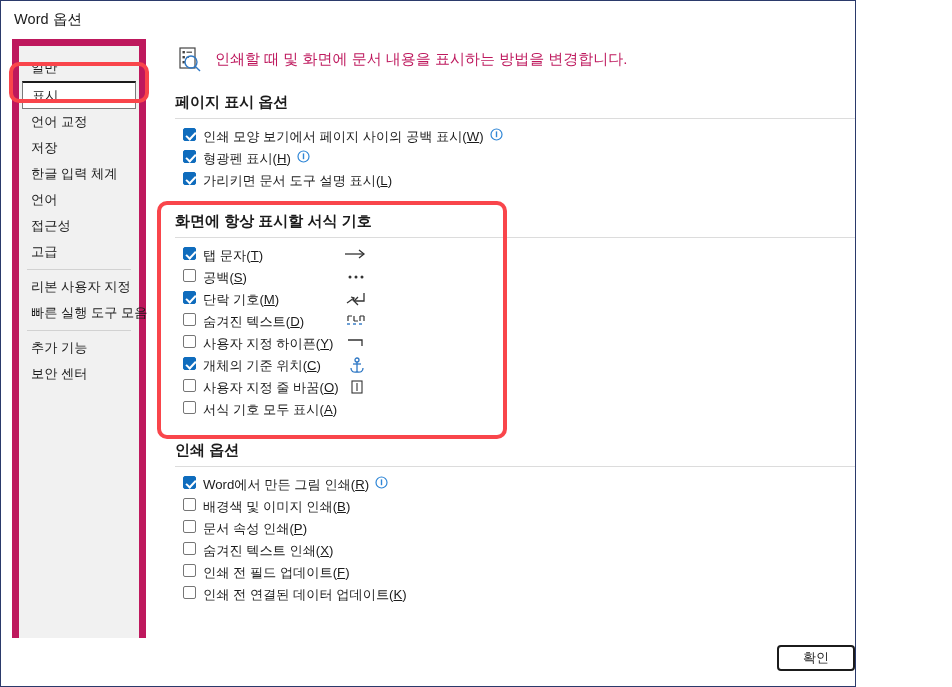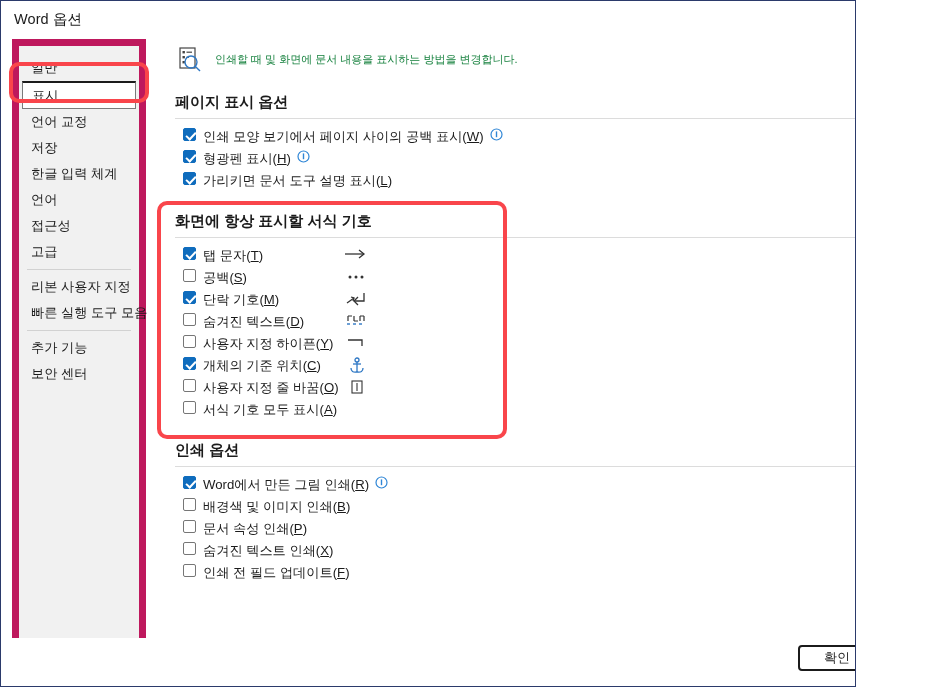--- a/index.html
+++ b/index.html
@@ -71,21 +71,21 @@
   #main {
     position: absolute; left: 166px; top: 38px;
     width: 775px; height: 600px;
   }
   #header-row {
     display: flex; align-items: flex-start;
     padding: 5px 0 0 8px;
   }
   #header-icon { width: 30px; height: 30px; flex: 0 0 30px; margin-top: 1px; }
   #header-text {
-    margin-left: 10px; font-size: 11px; color: #15803d;
+    margin-left: 10px; font-size: 15px; color: #be185d;
     line-height: 30px;
   }
 
   .section-title {
     font-size: 15px; font-weight: bold; color: #1b1b1b;
     margin: 18px 0 0 8px;
   }
   .section-rule {
     height: 1px; background: #dcdcdc;
     margin: 6px 8px 0 8px;
@@ -144,21 +144,21 @@
   .btn {
     position: absolute; top: 7px;
     height: 26px; width: 78px;
     background: #ffffff; color: #1b1b1b;
     font-size: 13px;
     display: flex; align-items: center; justify-content: center;
     border: 1px solid #a0a0a0; border-radius: 4px;
     cursor: default;
   }
   .btn.primary { border: 2px solid #1b1b1b; font-weight: normal; }
-  #ok-button { right: 75px; }
+  #ok-button { right: 96px; }
   #cancel-button { right: 7px; }
 </style>
 </head>
 <body>
 
 <div id="dialog">
 
   <div id="titlebar">
     <div id="dialog-title">Word 옵션</div>
     <div class="titlebtn" id="help-button">
@@ -342,20 +342,24 @@
             <span class="opt-label"><span>문서 속성 인쇄</span><span>(<span class="acc">P</span>)</span></span>
           </li>
           <li class="opt-row">
             <span class="cb"></span>
             <span class="opt-label"><span>숨겨진 텍스트 인쇄</span><span>(<span class="acc">X</span>)</span></span>
           </li>
           <li class="opt-row">
             <span class="cb"></span>
             <span class="opt-label"><span>인쇄 전 필드 업데이트</span><span>(<span class="acc">F</span>)</span></span>
           </li>
+          <li class="opt-row">
+            <span class="cb"></span>
+            <span class="opt-label"><span>인쇄 전 연결된 데이터 업데이트</span><span>(<span class="acc">K</span>)</span></span>
+          </li>
         </ul>
       </div>
   </div>
 
   <div class="redbox" id="redbox-sidebar"></div>
   <div class="redbox" id="redbox-marks"></div>
 
   <div id="footer">
     <div class="btn primary" id="ok-button">확인</div>
     <div class="btn" id="cancel-button">취소</div>

